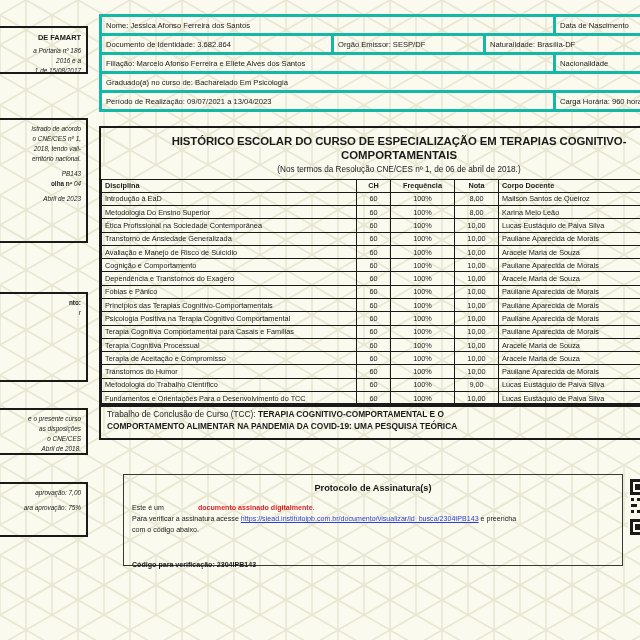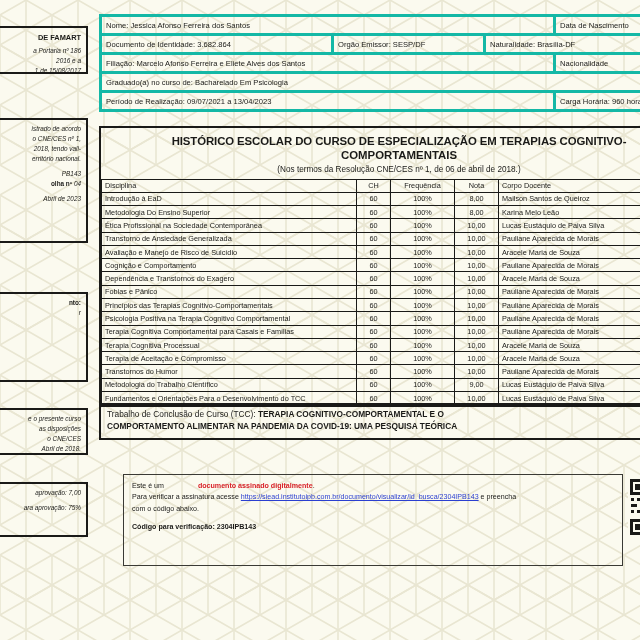--- a/index.html
+++ b/index.html
@@ -124,21 +124,21 @@
   }
   #grades-table th, #grades-table td {
     border: 1px solid #1a1a18;
     padding: 1.4px 3px;
     height: 9.5px;
     white-space: nowrap;
     overflow: hidden;
     vertical-align: middle;
   }
   #grades-table th {
-    font-weight: normal;
+    font-weight: bold;
     text-align: left;
   }
   #grades-table th.c, #grades-table td.c { text-align: center; }
   .col-disc { width: 255px; }
   .col-ch   { width: 34px; }
   .col-freq { width: 64px; }
   .col-nota { width: 44px; }
   .col-doc  { width: auto; }
 
   
@@ -176,21 +176,21 @@
     margin-bottom: 7px;
   }
   .red-bold { color: #d81f26; font-weight: bold; padding-left: 32px; }
   .link {
     color: #2b3fd0;
     text-decoration: underline;
     word-break: break-all;
   }
   #sig-code {
     font-weight: bold;
-    margin-top: 7px;
+    margin-top: 23px;
   }
 
   
   #qr-code {
     position: absolute;
     left: 628px;
     top: 477px;
     width: 60px;
     height: 60px;
     z-index: 2;
@@ -428,20 +428,21 @@
     </table>
   </div>
 
   <div id="tcc-box">
     <span class="lbl">Trabalho de Conclusão de Curso (TCC):</span>
     <span>TERAPIA COGNITIVO-COMPORTAMENTAL E O</span>
     <div>COMPORTAMENTO ALIMENTAR NA PANDEMIA DA COVID-19: UMA PESQUISA TEÓRICA</div>
   </div>
 
   <div id="sig-box">
+    <div id="sig-title">Protocolo de Assinatura(s)</div>
     <div>
       <span>Este é um </span><span class="red-bold">documento assinado digitalmente</span><span>.</span>
     </div>
     <div>
       <span>Para verificar a assinatura acesse </span><a href="#" class="link">https://siead.institutoipb.com.br/documento/visualizar/id_busca/2304IPB143</a><span> e preencha</span>
     </div>
     <div>com o código abaixo.</div>
     <div id="sig-code">Código para verificação: 2304IPB143</div>
   </div>
 

